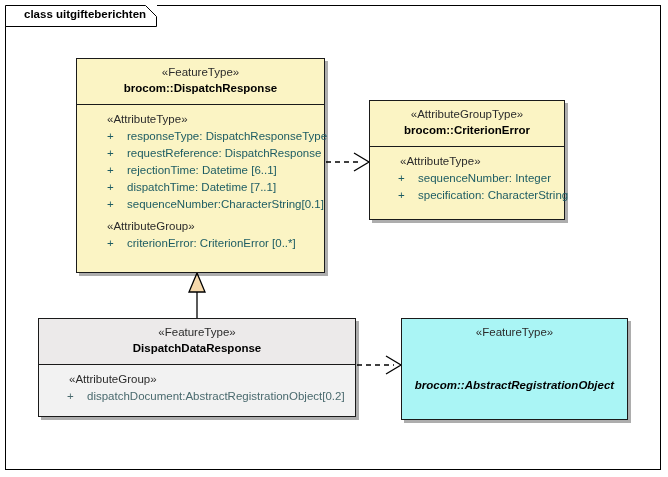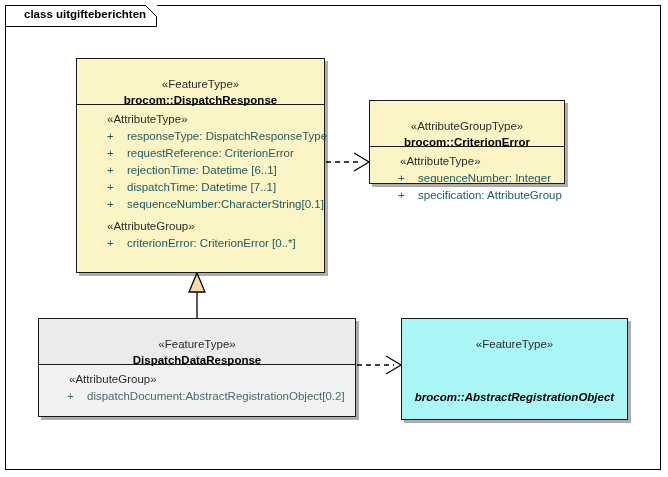--- a/index.html
+++ b/index.html
@@ -77,21 +77,20 @@
     border-bottom: 1.3px solid #1a1a1a;
   }
   .uml-box.white .box-header { background: #eceaea; }
 
   .stereotype {
     display: block;
     font-size: 11.5px;
     color: #2b2b2b;
     line-height: 15px;
     white-space: nowrap;
-    margin-top: 12px;
   }
   .class-name {
     display: block;
     font-size: 11.5px;
     font-weight: bold;
     color: #000000;
     line-height: 16px;
     white-space: nowrap;
   }
   .class-name.abstract {
@@ -178,21 +177,21 @@
       <span class="class-name">brocom::DispatchResponse</span>
     </div>
     <div class="box-body">
       <div class="group-label">«AttributeType»</div>
       <div class="attr-row">
         <span class="attr-vis">+</span>
         <span>responseType: DispatchResponseType</span>
       </div>
       <div class="attr-row">
         <span class="attr-vis">+</span>
-        <span>requestReference: CriterionError</span>
+        <span>requestReference: DispatchResponse</span>
       </div>
       <div class="attr-row">
         <span class="attr-vis">+</span>
         <span>rejectionTime: Datetime [6..1]</span>
       </div>
       <div class="attr-row">
         <span class="attr-vis">+</span>
         <span>dispatchTime: Datetime [7..1]</span>
       </div>
       <div class="attr-row">
@@ -201,34 +200,34 @@
       </div>
 
       <div class="group-label" style="margin-top:5px;">«AttributeGroup»</div>
       <div class="attr-row">
         <span class="attr-vis">+</span>
         <span>criterionError: CriterionError [0..*]</span>
       </div>
     </div>
   </div>
 
-  <div class="uml-box yellow" style="left:369px; top:100px; width:196px; height:84px;">
+  <div class="uml-box yellow" style="left:369px; top:100px; width:196px; height:120px;">
     <div class="box-header" style="height:46px;">
       <span class="stereotype">«AttributeGroupType»</span>
       <span class="class-name">brocom::CriterionError</span>
     </div>
     <div class="box-body">
       <div class="group-label">«AttributeType»</div>
       <div class="attr-row" style="padding-left:32px;">
         <span class="attr-vis" style="left:12px;">+</span>
         <span>sequenceNumber: Integer</span>
       </div>
       <div class="attr-row" style="padding-left:32px;">
         <span class="attr-vis" style="left:12px;">+</span>
-        <span>specification: AttributeGroup</span>
+        <span>specification: CharacterString</span>
       </div>
     </div>
   </div>
 
   <div class="uml-box white" style="left:38px; top:318px; width:318px; height:99px;">
     <div class="box-header" style="height:46px;">
       <span class="stereotype">«FeatureType»</span>
       <span class="class-name">DispatchDataResponse</span>
     </div>
     <div class="box-body">

